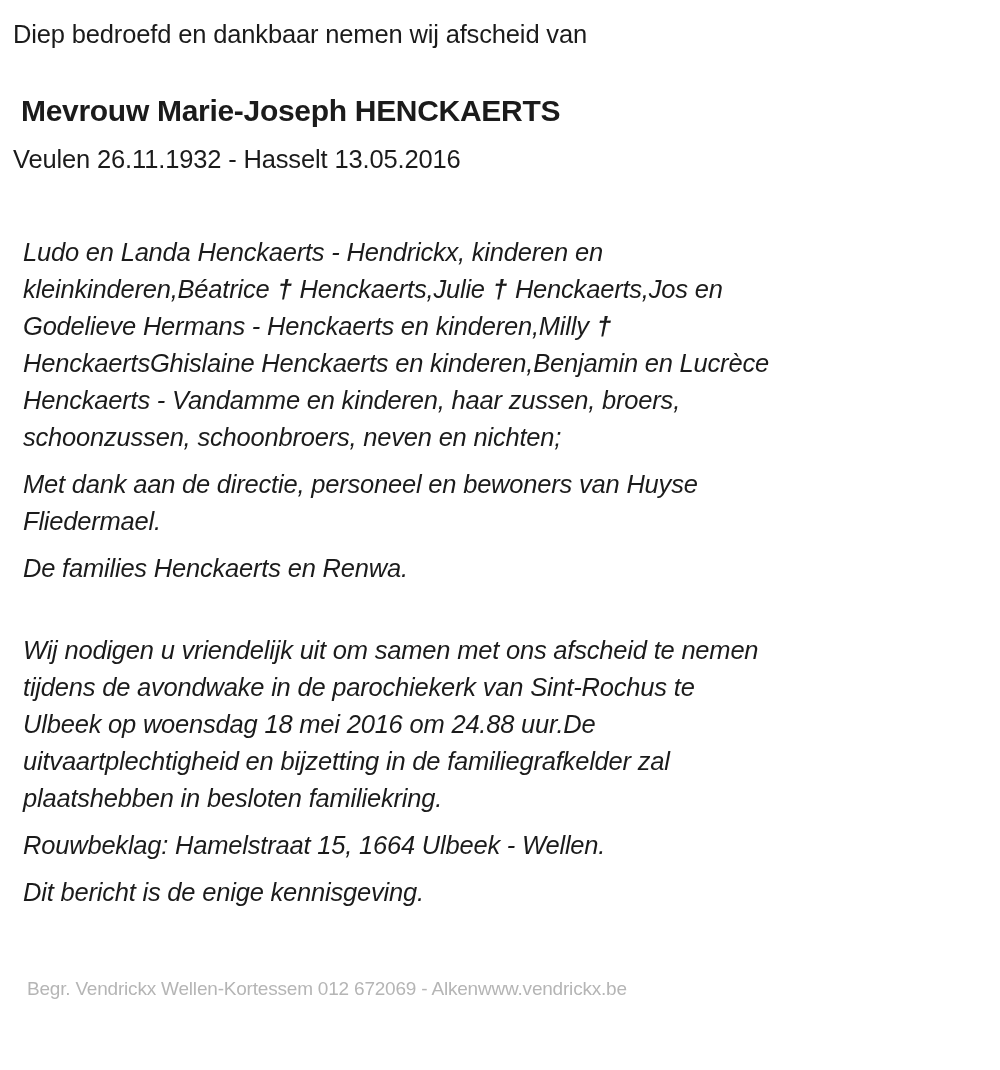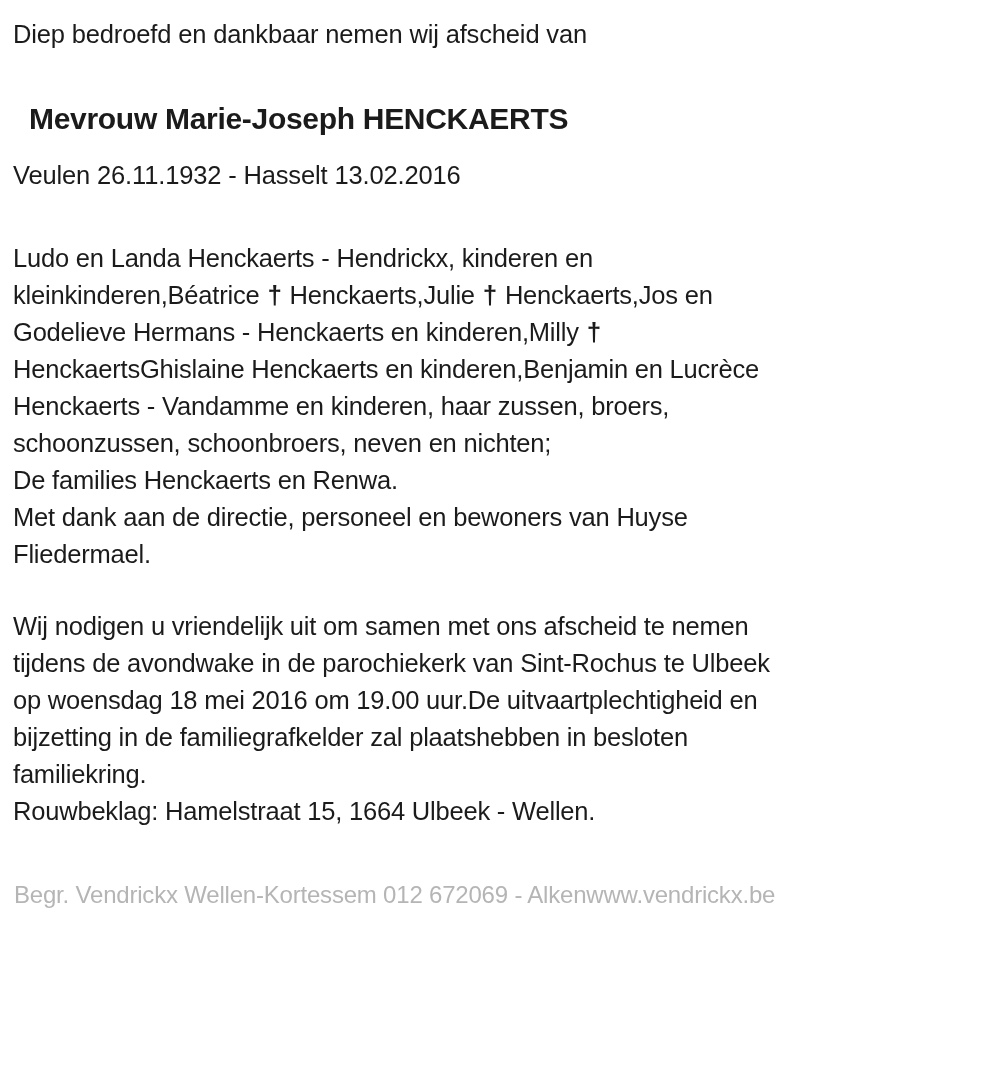--- a/index.html
+++ b/index.html
@@ -27,76 +27,78 @@
     font-size: 25.5px;
     line-height: 34px;
     letter-spacing: -0.15px;
     margin: 0;
   }
   .deceased-name {
     font-size: 30px;
     font-weight: bold;
     line-height: 38px;
     letter-spacing: -0.3px;
-    margin: 16px;
+    margin: 8px;
     padding-top: 33px;
   }
   .life-dates {
     font-size: 25.5px;
     line-height: 34px;
     letter-spacing: -0.15px;
     margin: 0;
     padding-top: 4px;
   }
   .block {
     font-size: 25.5px;
     line-height: 37px;
     letter-spacing: -0.2px;
-    margin: 0;
+    margin: 10px;
     padding-top: 35px;
     max-width: 978px;
+    font-style: italic;
   }
   .block-tight {
     padding-top: 0;
   }
   .survivors {
     padding-top: 48px;
   }
   .dagger {
     font-weight: bold;
     font-size: 26px;
     padding: 0 1px;
   }
   .footer-credit {
-    font-size: 24px;
+    font-size: 19px;
     line-height: 34px;
     letter-spacing: -0.2px;
     color: #b5b5b5;
-    margin: 1px;
+    margin: 14px;
     padding-top: 47px;
   }
 </style>
 </head>
 <body>
 
 <div class="page">
 
   <p class="lead">Diep bedroefd en dankbaar nemen wij afscheid van</p>
 
   <h1 class="deceased-name">Mevrouw Marie-Joseph HENCKAERTS</h1>
 
-  <p class="life-dates">Veulen 26.11.1932 - Hasselt 13.02.2016</p>
+  <p class="life-dates">Veulen 26.11.1932 - Hasselt 13.05.2016</p>
 
   <p class="block survivors"><span>Ludo en Landa Henckaerts - Hendrickx, kinderen en kleinkinderen,Béatrice </span><span class="dagger">†</span><span> Henckaerts,Julie </span><span class="dagger">†</span><span> Henckaerts,Jos en Godelieve Hermans - Henckaerts en kinderen,Milly </span><span class="dagger">†</span><span> HenckaertsGhislaine Henckaerts en kinderen,Benjamin en Lucrèce Henckaerts - Vandamme en kinderen, haar zussen, broers, schoonzussen, schoonbroers, neven en nichten;</span></p>
 
+  <p class="block block-tight">Met dank aan de directie, personeel en bewoners van Huyse Fliedermael.</p>
+
   <p class="block block-tight">De families Henckaerts en Renwa.</p>
 
-  <p class="block block-tight">Met dank aan de directie, personeel en bewoners van Huyse Fliedermael.</p>
-
-  <p class="block">Wij nodigen u vriendelijk uit om samen met ons afscheid te nemen tijdens de avondwake in de parochiekerk van Sint-Rochus te Ulbeek op woensdag 18 mei 2016 om 19.00 uur.De uitvaartplechtigheid en bijzetting in de familiegrafkelder zal plaatshebben in besloten familiekring.</p>
+  <p class="block">Wij nodigen u vriendelijk uit om samen met ons afscheid te nemen tijdens de avondwake in de parochiekerk van Sint-Rochus te Ulbeek op woensdag 18 mei 2016 om 24.88 uur.De uitvaartplechtigheid en bijzetting in de familiegrafkelder zal plaatshebben in besloten familiekring.</p>
 
 
   <p class="block block-tight">Rouwbeklag: Hamelstraat 15, 1664 Ulbeek - Wellen.</p>
 
+  <p class="block block-tight">Dit bericht is de enige kennisgeving.</p>
 
   <p class="footer-credit">Begr. Vendrickx Wellen-Kortessem 012 672069 - Alkenwww.vendrickx.be</p>
 
 </div>
 
 </body></html>

